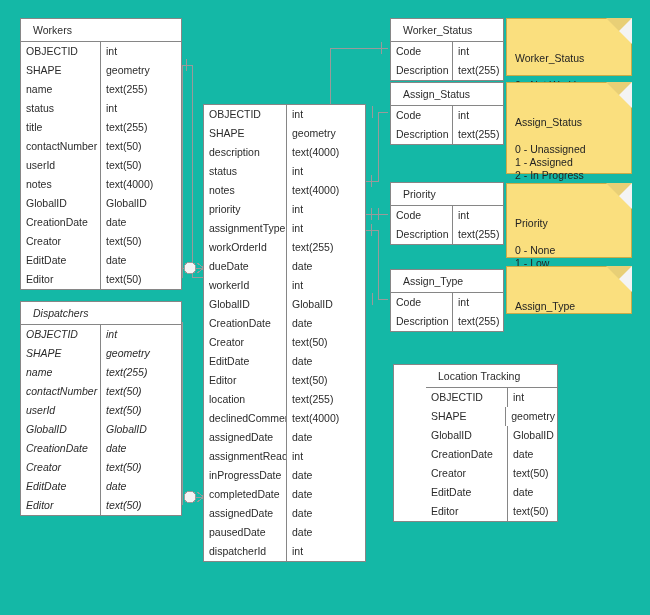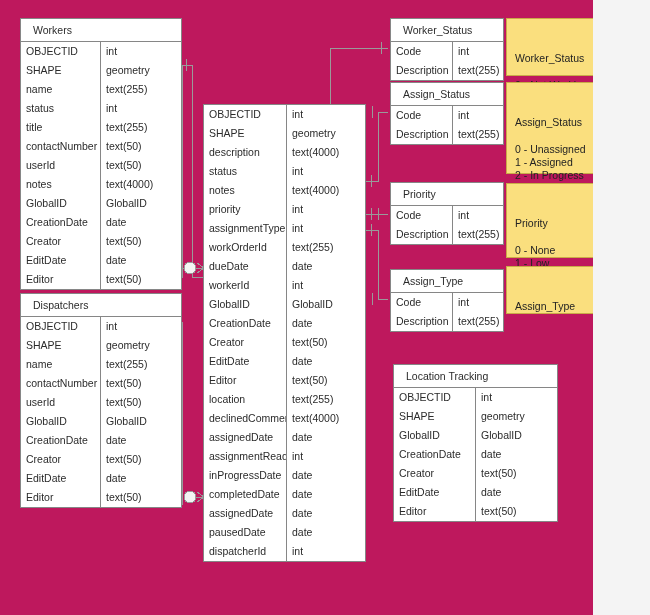--- a/index.html
+++ b/index.html
@@ -6,23 +6,23 @@
     margin: 0;
     padding: 0;
     background: #f4f4f4;
   }
   body {
     font-family: "Liberation Sans", sans-serif;
     -webkit-font-smoothing: antialiased;
   }
   #canvas {
     position: relative;
-    width: 593px;
+    width: 650px;
     height: 615px;
-    background: #be185d;
+    background: #14b8a6;
     overflow: hidden;
   }
   #wires {
     position: absolute;
     left: 0;
     top: 0;
     width: 650px;
     height: 615px;
     pointer-events: none;
   }
@@ -204,21 +204,21 @@
           <div class="cell-name" style="width:80px">EditDate</div>
           <div class="cell-type">date</div>
         </div>
       <div class="row">
           <div class="cell-name" style="width:80px">Editor</div>
           <div class="cell-type">text(50)</div>
         </div>
     </div>
   </div>
 
-  <div class="entity" style="left:20px; top:293px; width:162px;">
+  <div class="entity" style="left:20px; top:301px; width:162px;font-style:italic;">
     <div class="entity-title">Dispatchers</div>
     <div class="rows">
       <div class="row">
           <div class="cell-name" style="width:80px">OBJECTID</div>
           <div class="cell-type">int</div>
         </div>
       <div class="row">
           <div class="cell-name" style="width:80px">SHAPE</div>
           <div class="cell-type">geometry</div>
         </div>
@@ -407,21 +407,21 @@
           <div class="cell-name" style="width:62px">Code</div>
           <div class="cell-type">int</div>
         </div>
       <div class="row">
           <div class="cell-name" style="width:62px">Description</div>
           <div class="cell-type">text(255)</div>
         </div>
     </div>
   </div>
 
-  <div class="entity" style="left:393px; top:364px; width:165px;">
+  <div class="entity" style="left:393px; top:364px; width:165px;padding-left:32px;">
     <div class="entity-title">Location Tracking</div>
     <div class="rows">
       <div class="row">
           <div class="cell-name" style="width:82px">OBJECTID</div>
           <div class="cell-type">int</div>
         </div>
       <div class="row">
           <div class="cell-name" style="width:82px">SHAPE</div>
           <div class="cell-type">geometry</div>
         </div>

